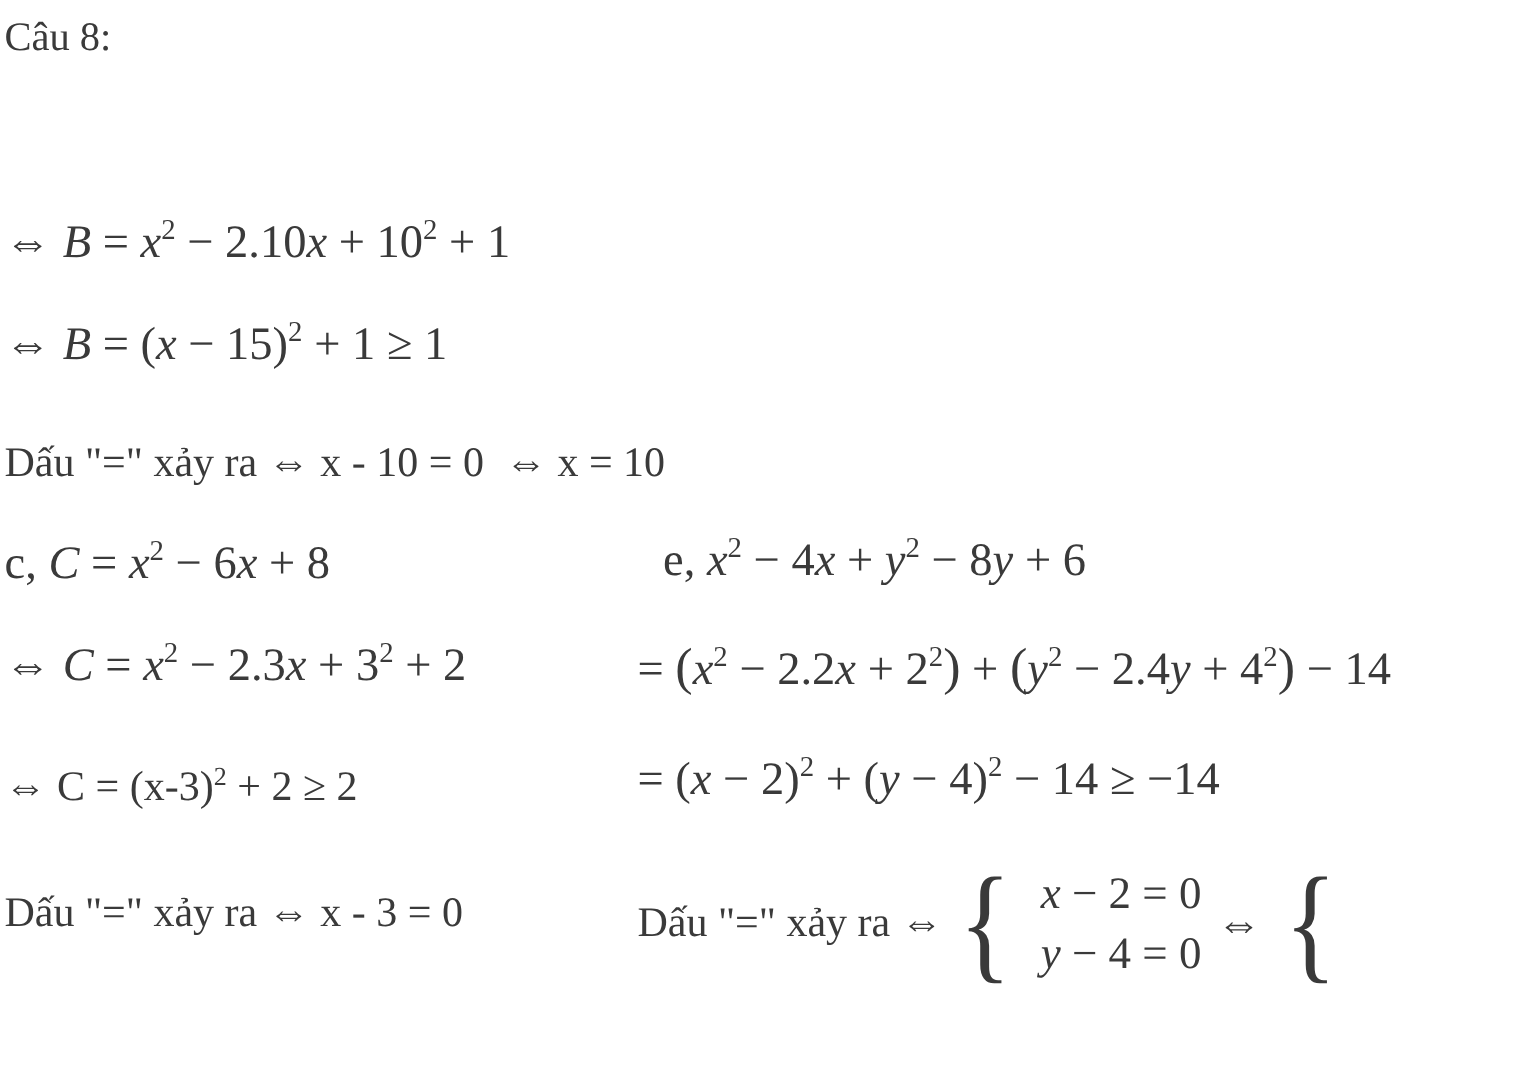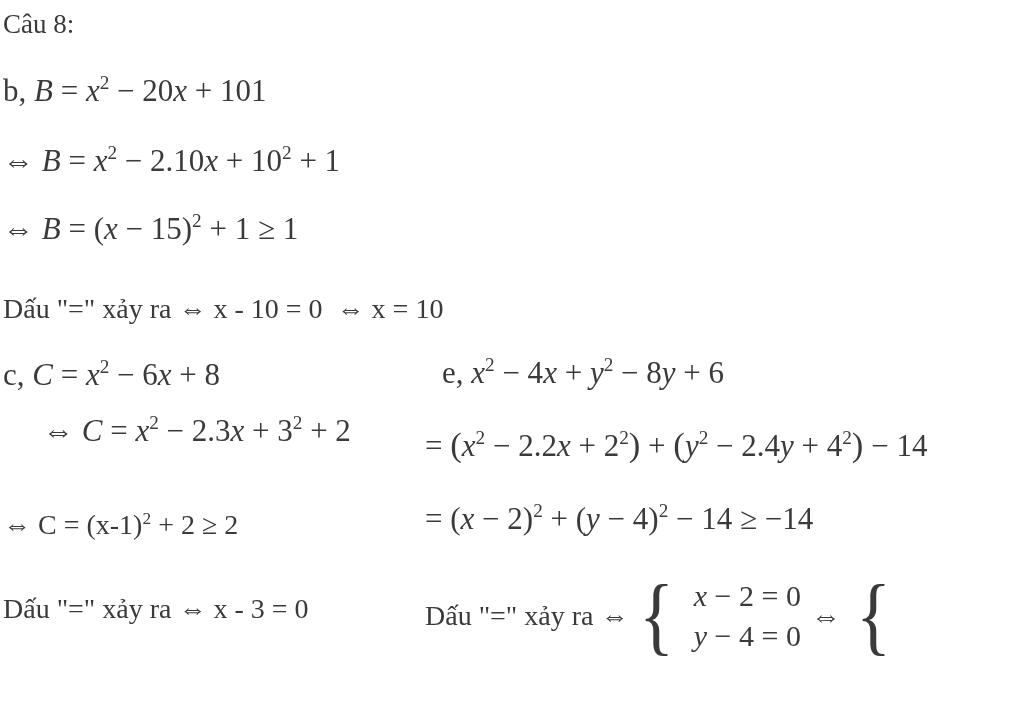--- a/index.html
+++ b/index.html
@@ -60,28 +60,27 @@
     margin: 0 12px 0 10px;
   }
 </style>
 </head>
 <body>
 
 <div class="canvas">
 
   <div class="line title" style="left:3px; top:8px;">Câu 8:</div>
 
-  <div class="line math" style="left:3px; top:72px;"><span class="seg-rm">b, </span><span class="seg-it">B</span><span class="seg-rm"> = </span><span class="seg-it">x</span><span class="seg-sup">2</span><span class="seg-rm"> − 20</span><span class="seg-it">x</span><span class="seg-rm"> + 101</span></div>
   <div class="line math" style="left:3px; top:142px;"><span class="seg-rm">⇔ </span><span class="seg-it">B</span><span class="seg-rm"> = </span><span class="seg-it">x</span><span class="seg-sup">2</span><span class="seg-rm"> − 2.10</span><span class="seg-it">x</span><span class="seg-rm"> + 10</span><span class="seg-sup">2</span><span class="seg-rm"> + 1</span></div>
   <div class="line math" style="left:3px; top:210px;"><span class="seg-rm">⇔ </span><span class="seg-it">B</span><span class="seg-rm"> = (</span><span class="seg-it">x</span><span class="seg-rm"> − 15)</span><span class="seg-sup">2</span><span class="seg-rm"> + 1 ≥ 1</span></div>
   <div class="line text" style="left:3px; top:292px;">Dấu "=" xảy ra ⇔ x - 10 = 0 &nbsp;⇔ x = 10</div>
 
   <div class="line math" style="left:3px; top:356px;"><span class="seg-rm">c, </span><span class="seg-it">C</span><span class="seg-rm"> = </span><span class="seg-it">x</span><span class="seg-sup">2</span><span class="seg-rm"> − 6</span><span class="seg-it">x</span><span class="seg-rm"> + 8</span></div>
-  <div class="line math" style="left:3px; top:412px;margin-left:40px;"><span class="seg-rm">⇔ </span><span class="seg-it">C</span><span class="seg-rm"> = </span><span class="seg-it">x</span><span class="seg-sup">2</span><span class="seg-rm"> − 2.3</span><span class="seg-it">x</span><span class="seg-rm"> + 3</span><span class="seg-sup">2</span><span class="seg-rm"> + 2</span></div>
-  <div class="line text" style="left:3px; top:508px;"><span class="seg-rm">⇔ C = (x-1)</span><span class="seg-sup">2</span><span class="seg-rm"> + 2 ≥ 2</span></div>
+  <div class="line math" style="left:3px; top:424px;"><span class="seg-rm">⇔ </span><span class="seg-it">C</span><span class="seg-rm"> = </span><span class="seg-it">x</span><span class="seg-sup">2</span><span class="seg-rm"> − 2.3</span><span class="seg-it">x</span><span class="seg-rm"> + 3</span><span class="seg-sup">2</span><span class="seg-rm"> + 2</span></div>
+  <div class="line text" style="left:3px; top:508px;"><span class="seg-rm">⇔ C = (x-3)</span><span class="seg-sup">2</span><span class="seg-rm"> + 2 ≥ 2</span></div>
   <div class="line text" style="left:3px; top:592px;">Dấu "=" xảy ra ⇔ x - 3 = 0</div>
 
   <div class="line math" style="left:425px; top:354px;margin-left:17px;"><span class="seg-rm">e, </span><span class="seg-it">x</span><span class="seg-sup">2</span><span class="seg-rm"> − 4</span><span class="seg-it">x</span><span class="seg-rm"> + </span><span class="seg-it">y</span><span class="seg-sup">2</span><span class="seg-rm"> − 8</span><span class="seg-it">y</span><span class="seg-rm"> + 6</span></div>
   <div class="line math" style="left:425px; top:424px;"><span class="seg-rm">= </span><span class="seg-paren">(</span><span class="seg-it">x</span><span class="seg-sup">2</span><span class="seg-rm"> − 2.2</span><span class="seg-it">x</span><span class="seg-rm"> + 2</span><span class="seg-sup">2</span><span class="seg-paren">)</span><span class="seg-rm"> + </span><span class="seg-paren">(</span><span class="seg-it">y</span><span class="seg-sup">2</span><span class="seg-rm"> − 2.4</span><span class="seg-it">y</span><span class="seg-rm"> + 4</span><span class="seg-sup">2</span><span class="seg-paren">)</span><span class="seg-rm"> − 14</span></div>
   <div class="line math" style="left:425px; top:500px;"><span class="seg-rm">= (</span><span class="seg-it">x</span><span class="seg-rm"> − 2)</span><span class="seg-sup">2</span><span class="seg-rm"> + (</span><span class="seg-it">y</span><span class="seg-rm"> − 4)</span><span class="seg-sup">2</span><span class="seg-rm"> − 14 ≥ −14</span></div>
 
   <div class="sys-row" style="left:425px; top:566px; height:100px;">
     <span class="sys-prefix">Dấu "=" xảy ra ⇔</span>
     <span class="brace">{</span>
     <span class="sys-stack">

